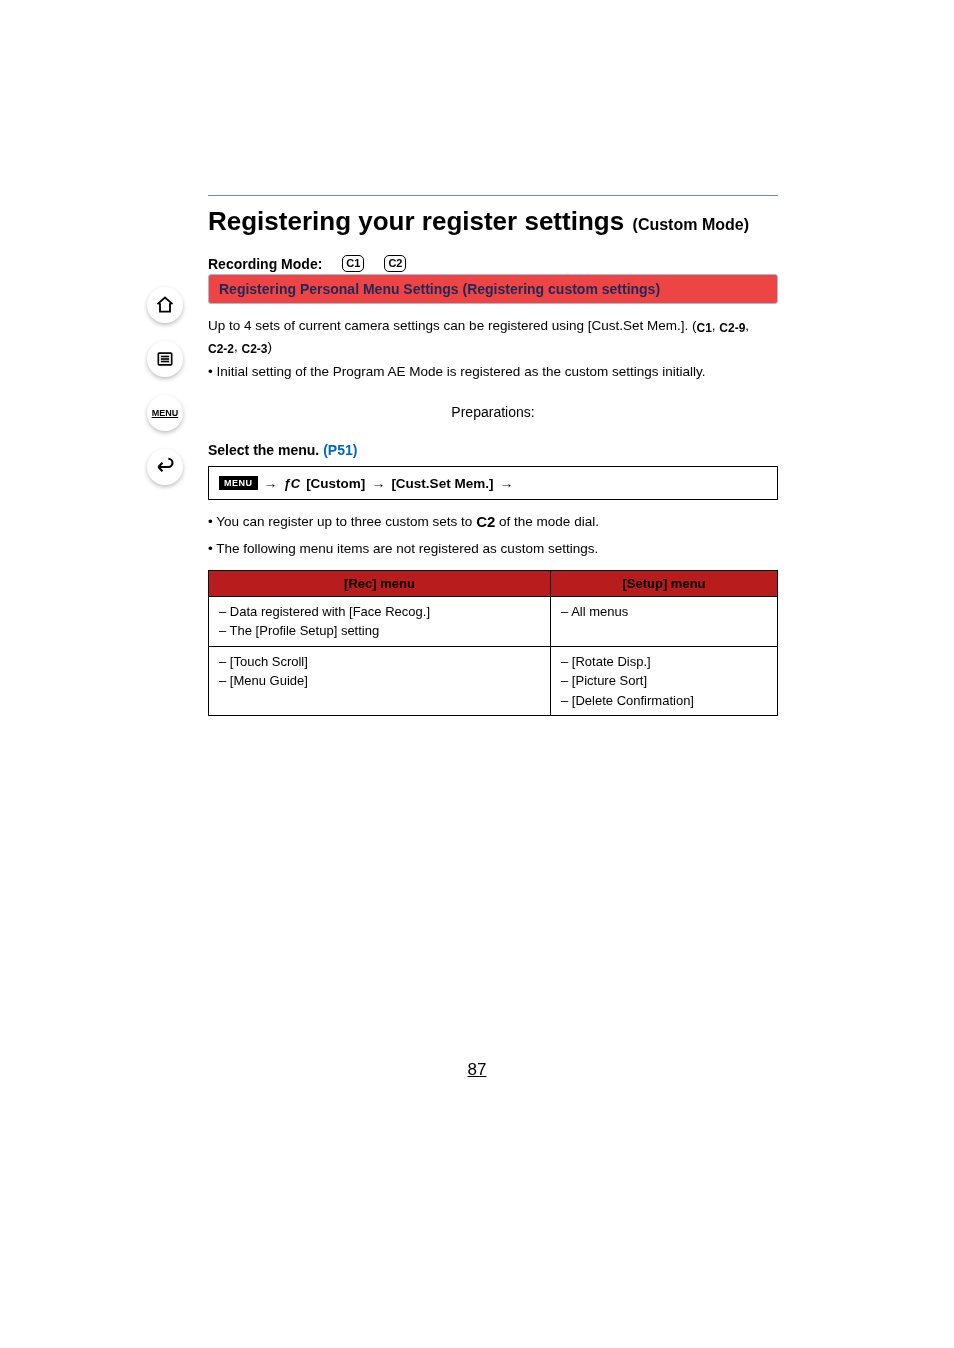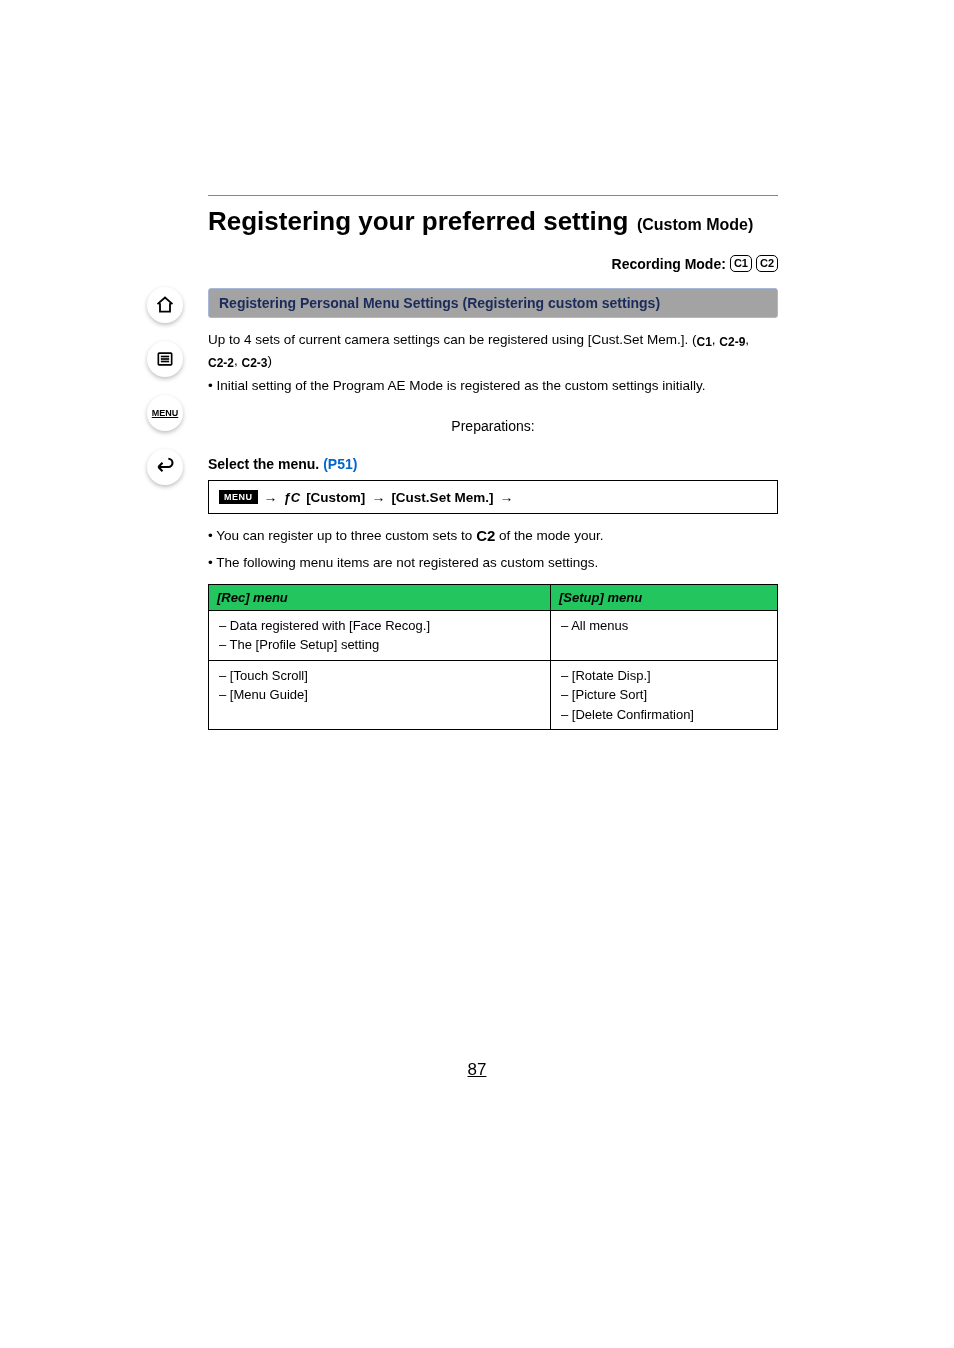--- a/index.html
+++ b/index.html
@@ -54,40 +54,39 @@
     }
     .title-sub {
       font-size: 16px;
       font-weight: bold;
       display: inline;
       margin-left: 4px;
     }
     .rec-mode-line {
       font-size: 14px;
       font-weight: bold;
-      margin-bottom: 16px;
+      margin-bottom: 2px;
       display: flex;
       align-items: center;
-      gap: 4px;
-      justify-content: flex-end;
+      gap: 20px;
     }
     .mode-badge {
       display: inline-flex;
       align-items: center;
       justify-content: center;
       border: 1.5px solid #000;
       border-radius: 5px;
       font-size: 11px;
       font-weight: bold;
       padding: 1px 3px;
       line-height: 1;
       height: 17px;
     }
     .section-header {
-      background: #a3a3a3;
+      background: #ef4444;
       border: 1px solid #a8b8d8;
       border-radius: 3px;
       padding: 6px 10px;
       font-size: 14px;
       font-weight: bold;
       margin-bottom: 12px;
       color: #1a2a5a;
     }
     .body-text {
       font-size: 13.5px;
@@ -154,23 +153,22 @@
     table.not-reg {
       width: 100%;
       border-collapse: collapse;
       margin-top: 10px;
       font-size: 13px;
     }
     table.not-reg th {
       border: 1px solid #000;
       padding: 5px 8px;
       font-weight: bold;
-      text-align: left;
-      background: #22c55e;
-      font-style: italic;
+      text-align: center;
+      background: #b91c1c;
     }
     table.not-reg td {
       border: 1px solid #000;
       padding: 5px 10px;
       vertical-align: top;
       line-height: 1.5;
     }
     .page-num {
       position: absolute;
       bottom: 268px;
@@ -203,21 +201,21 @@
     <svg viewBox="0 0 24 24" fill="none" stroke="#000" stroke-width="2.5">
         <path d="M9 7 L4 12 M4 12 L9 17 M4 12 H16 A5 5 0 0 0 16 2"></path>
       </svg>
   </div>
 </div>
 
 <div class="content">
   <div class="divider-top"></div>
 
   <div class="title-line">
-    <span class="title-main">Registering your preferred setting</span>
+    <span class="title-main">Registering your register settings</span>
     <span class="title-sub">(Custom Mode)</span>
   </div>
 
   <div class="rec-mode-line">
     <span>Recording Mode:</span>
     <span class="mode-badge">C1</span>
       <span class="mode-badge">C2</span>
   </div>
 
   <div class="section-header">Registering Personal Menu Settings (Registering custom settings)</div>
@@ -243,21 +241,21 @@
       <span class="arrow">→</span>
       <span class="fc-icon">ƒC</span>
       <b>[Custom]</b>
       <span class="arrow">→</span>
       <b>[Cust.Set Mem.]</b>
       <span class="arrow">→</span>
     </div>
   </div>
 
   <div class="bullet-line">
-    <span>• You can register up to three custom sets to </span><span class="c2-icon">C2</span><span> of the mode your.</span>
+    <span>• You can register up to three custom sets to </span><span class="c2-icon">C2</span><span> of the mode dial.</span>
   </div>
   <div class="bullet-line">• The following menu items are not registered as custom settings.</div>
 
   <table class="not-reg">
     <tbody>
         <tr>
       <th>[Rec] menu</th>
       <th>[Setup] menu</th>
     </tr>
     <tr>

